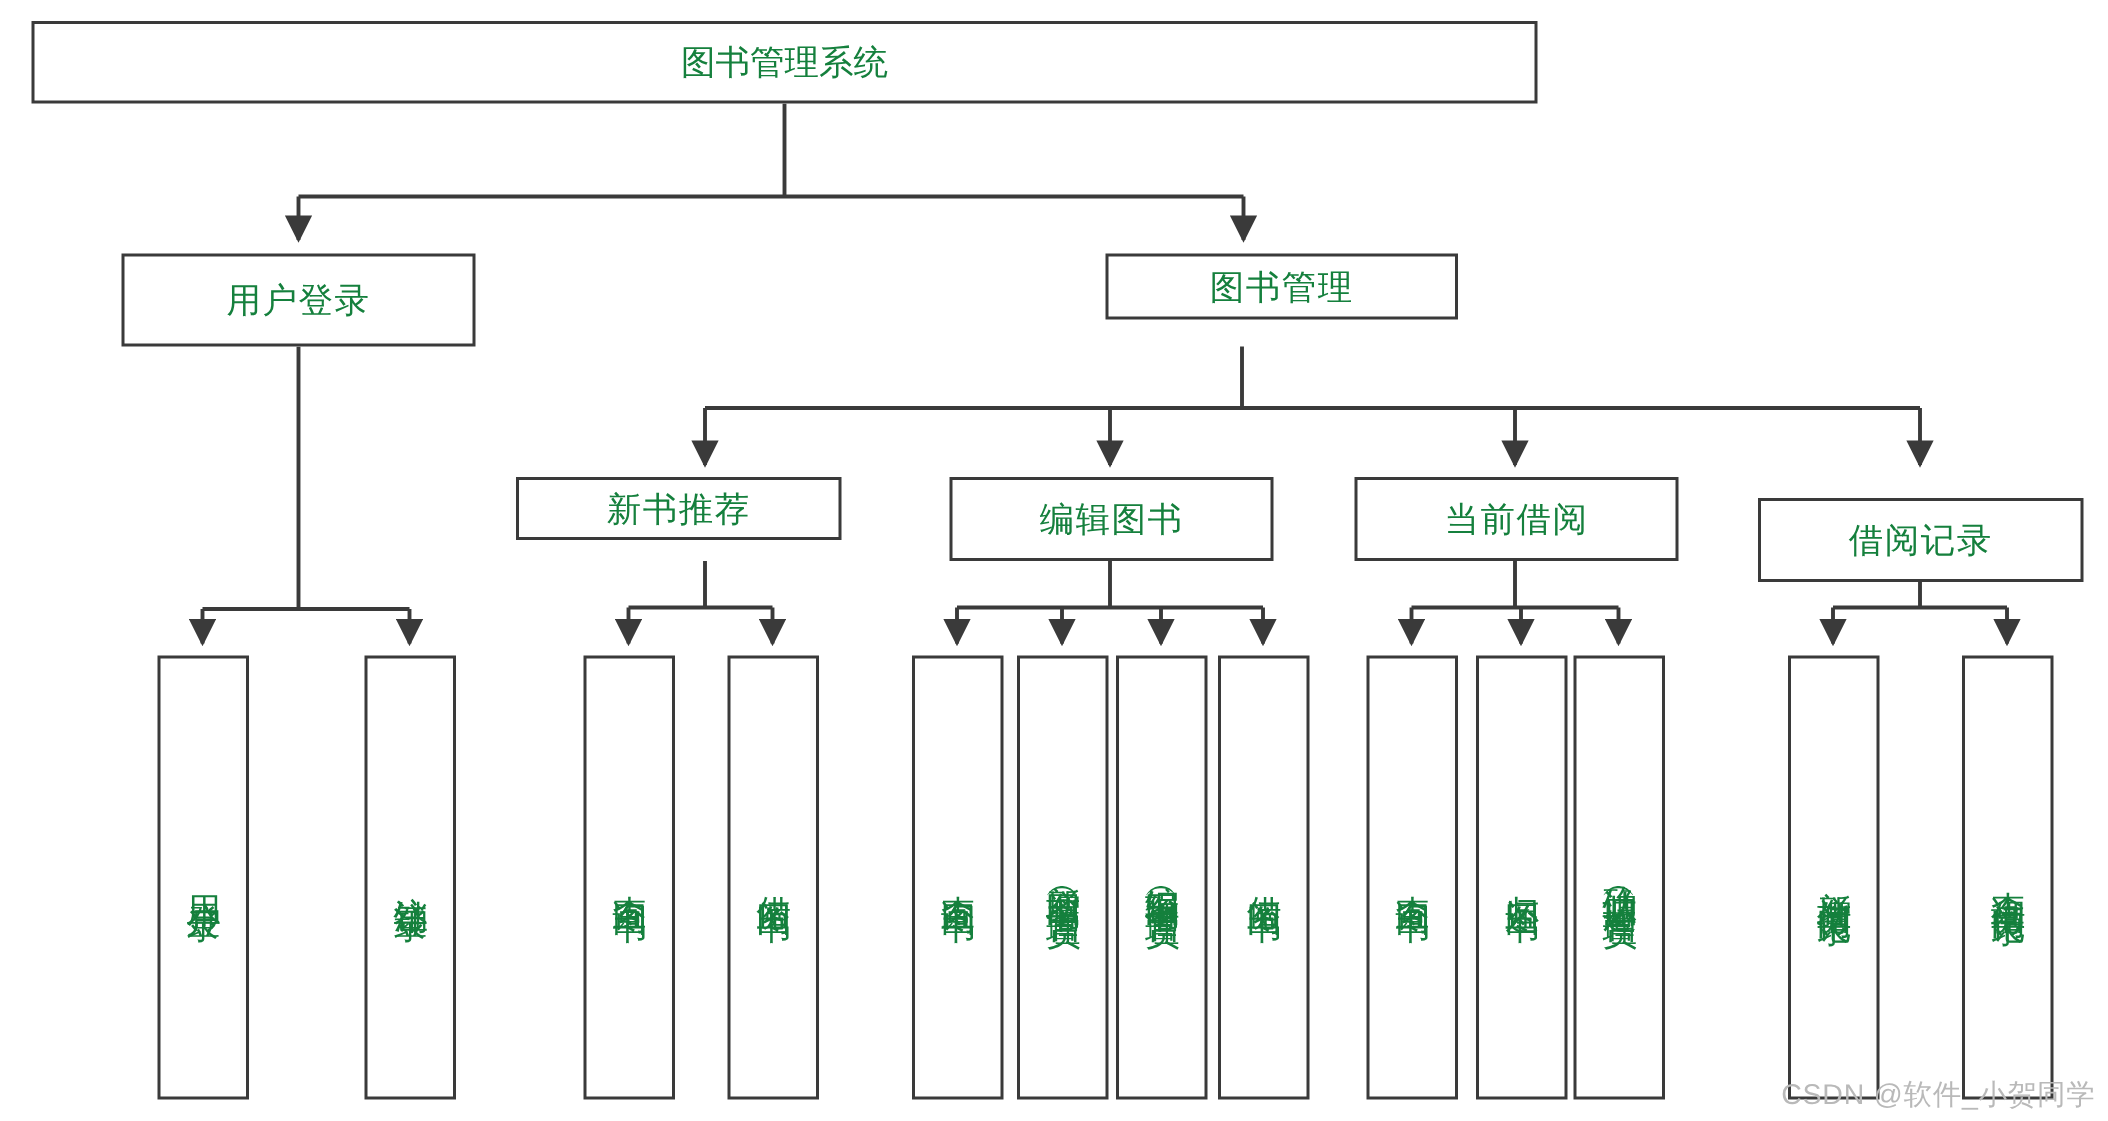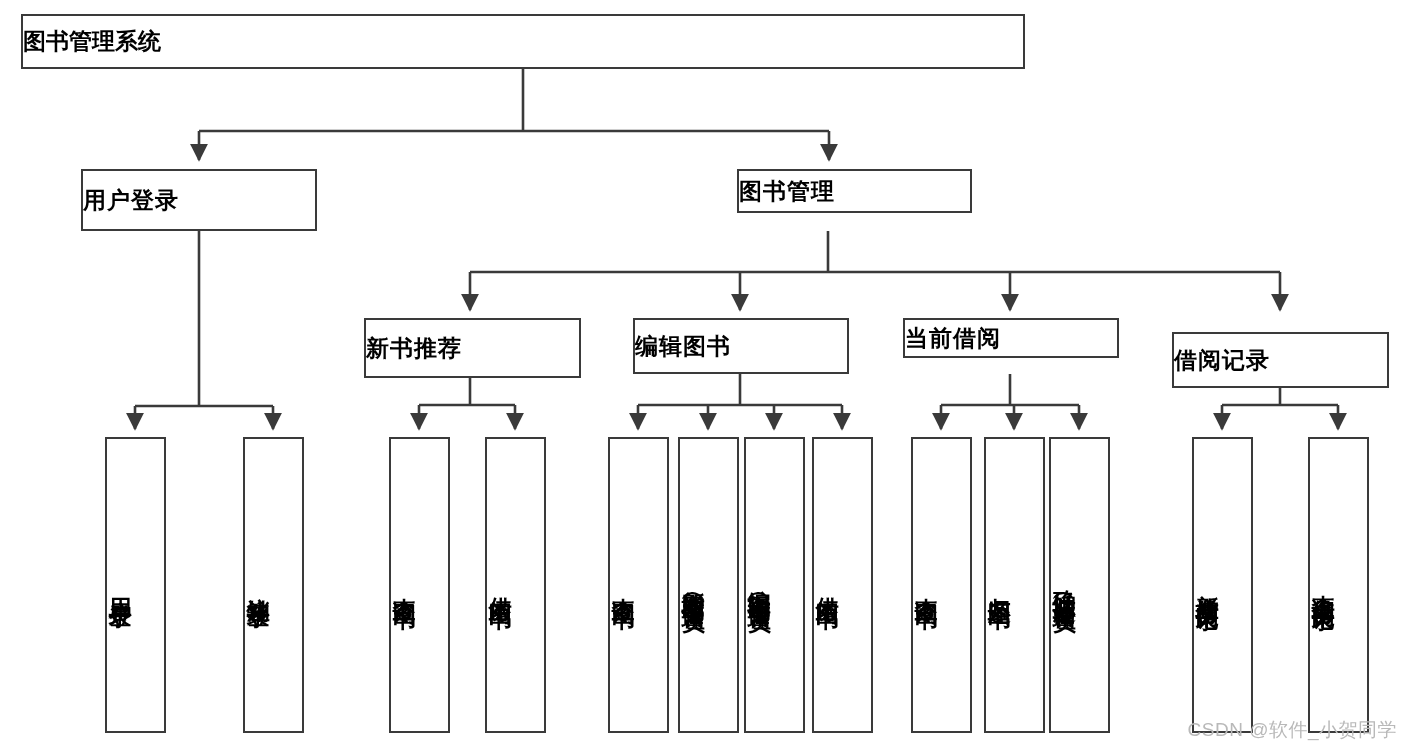--- a/index.html
+++ b/index.html
@@ -1,19 +1,19 @@
 <!DOCTYPE html>
 <html><head>
 <meta charset="utf-8">
 <style>
   html,body{margin:0;padding:0;background:#ffffff;}
   body{width:1405px;height:747px;overflow:hidden;font-family:"Liberation Sans","DejaVu Sans",sans-serif;}
   #diagram{position:relative;width:1405px;height:747px;background:#fff;}
   svg.connectors{position:absolute;left:0;top:0;width:1405px;height:747px;pointer-events:none;}
-  .node{position:absolute;box-sizing:border-box;border:2.5px solid #3a3a3a;background:#ffffff;display:flex;align-items:center;justify-content:flex-start;color:#000000;font-weight:bold;}
+  .node{position:absolute;box-sizing:border-box;border:2.5px solid #3a3a3a;background:#ffffff;display:flex;align-items:center;justify-content:center;color:#15803d;}
   .node.horiz{font-size:23px;letter-spacing:1px;}
   .node.root{font-size:23px;}
   .node.leaf{font-size:23px;}
   .node.leaf .vtext{
      writing-mode:vertical-rl;
      text-orientation:upright;
      line-height:1.12;
      letter-spacing:3px;
      white-space:nowrap;
      display:block;
@@ -79,27 +79,27 @@
     <span>图书管理系统</span>
   </div>
 
   <div class="node horiz" style="left:81px;top:169px;width:236px;height:62px;">
     <span>用户登录</span>
   </div>
   <div class="node horiz" style="left:737px;top:169px;width:235px;height:44px;">
     <span>图书管理</span>
   </div>
 
-  <div class="node horiz" style="left:364px;top:318px;width:217px;height:60px;">
+  <div class="node horiz" style="left:344px;top:318px;width:217px;height:42px;">
     <span>新书推荐</span>
   </div>
   <div class="node horiz" style="left:633px;top:318px;width:216px;height:56px;">
     <span>编辑图书</span>
   </div>
-  <div class="node horiz" style="left:903px;top:318px;width:216px;height:40px;">
+  <div class="node horiz" style="left:903px;top:318px;width:216px;height:56px;">
     <span>当前借阅</span>
   </div>
   <div class="node horiz" style="left:1172px;top:332px;width:217px;height:56px;">
     <span>借阅记录</span>
   </div>
 
   <div class="node leaf" style="left:105px;top:437px;width:61px;height:296px;">
     <span class="vtext">用户登录</span>
   </div>
   <div class="node leaf" style="left:243px;top:437px;width:61px;height:296px;">

